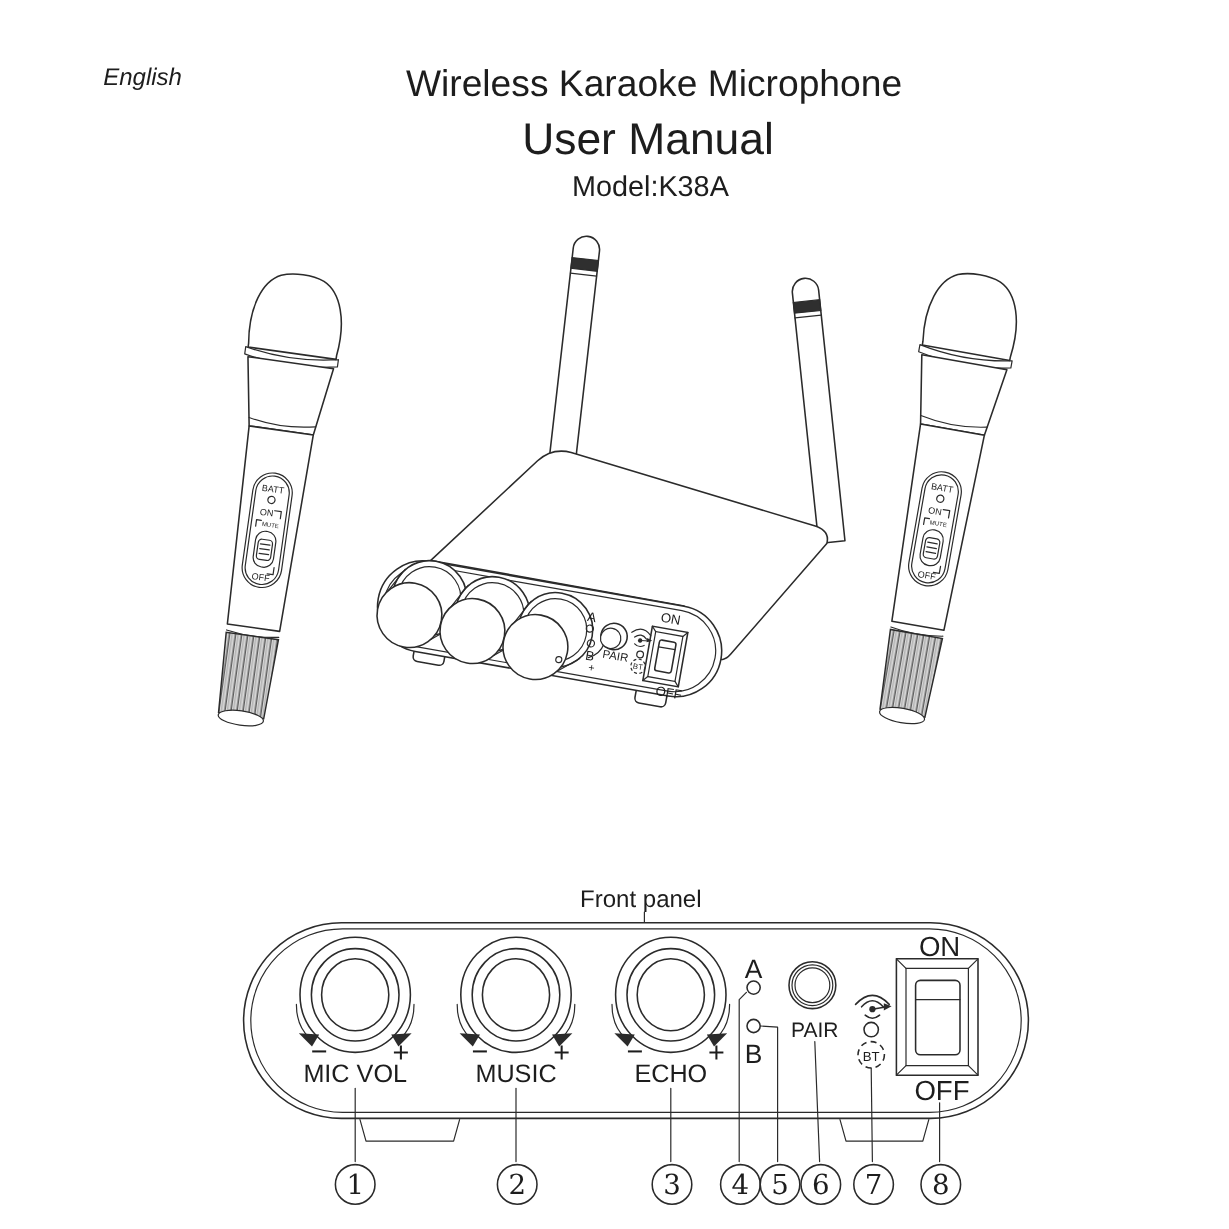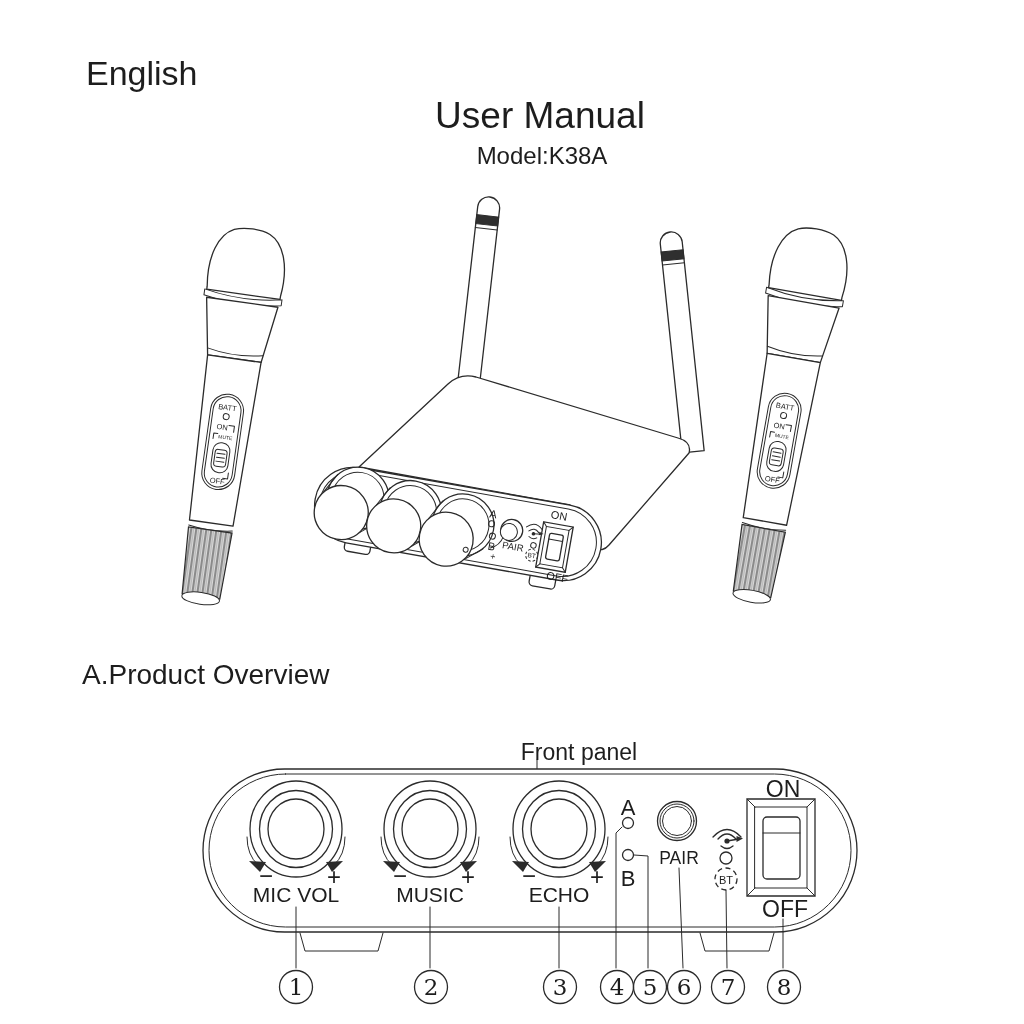--- a/index.html
+++ b/index.html
@@ -1,25 +1,25 @@
 <!DOCTYPE html>
 <html><head>
 <meta charset="utf-8">
 <style>
   html,body{margin:0;padding:0;background:#ffffff;}
   .page{position:relative;width:1024px;height:1024px;background:#ffffff;overflow:hidden;
         font-family:"Liberation Sans",sans-serif;color:#1d1d1d;}
   .abs{position:absolute;white-space:nowrap;}
   .ctr{transform:translateX(-50%);}
-  .lang{left:86px;top:54px;font-size:34px;}
+  .lang{left:86px;top:54px;font-size:20px;font-style:italic;}
   .t1{left:545px;top:52px;font-size:31px;}
   .t2{left:540px;top:95px;font-size:37px;}
   .model{left:542px;top:142px;font-size:24px;}
   .sect{left:82px;top:659px;font-size:28px;}
-  .cap{left:534px;top:739px;font-size:23px;margin-left:45px;}
+  .cap{left:534px;top:739px;font-size:20px;}
   svg.fig{position:absolute;left:0;top:0;}
   .s{stroke:#2b2b2b;stroke-width:1.3;fill:none;stroke-linecap:round;stroke-linejoin:round;}
   .sf{stroke:#2b2b2b;stroke-width:1.3;fill:#ffffff;stroke-linejoin:round;}
   .thin{stroke-width:1;}
   .sd{stroke:#2b2b2b;stroke-width:1;fill:none;stroke-dasharray:2.6 2;}
   .sd2{stroke:#2b2b2b;stroke-width:1.3;fill:none;stroke-dasharray:5 3.5;}
   .t{fill:#1d1d1d;font-family:"Liberation Sans",sans-serif;stroke:none;}
   .tser{font-family:"DejaVu Serif",serif;}
   .dk{fill:#2f2f2f;stroke:#2b2b2b;stroke-width:1;}
   text{user-select:none;}
@@ -249,18 +249,18 @@
         <text class="t tser" x="684" y="995" font-size="23" text-anchor="middle">6</text>
         <circle class="s" stroke-width="1.2" cx="728" cy="987" r="16.5"></circle>
         <text class="t tser" x="728" y="995" font-size="23" text-anchor="middle">7</text>
         <circle class="s" stroke-width="1.2" cx="784" cy="987" r="16.5"></circle>
         <text class="t tser" x="784" y="995" font-size="23" text-anchor="middle">8</text>
       </g>
     </g>
   </svg>
 
   <div class="abs lang">English</div>
+  <div class="abs t1 ctr">Wireless Karaoke Microphone</div>
   <div class="abs t2 ctr">User Manual</div>
   <div class="abs model ctr">Model:K38A</div>
-  <div class="abs sect">A.Product Overview</div>
   <div class="abs cap ctr">Front panel</div>
 
 </div>
 
 </body></html>

